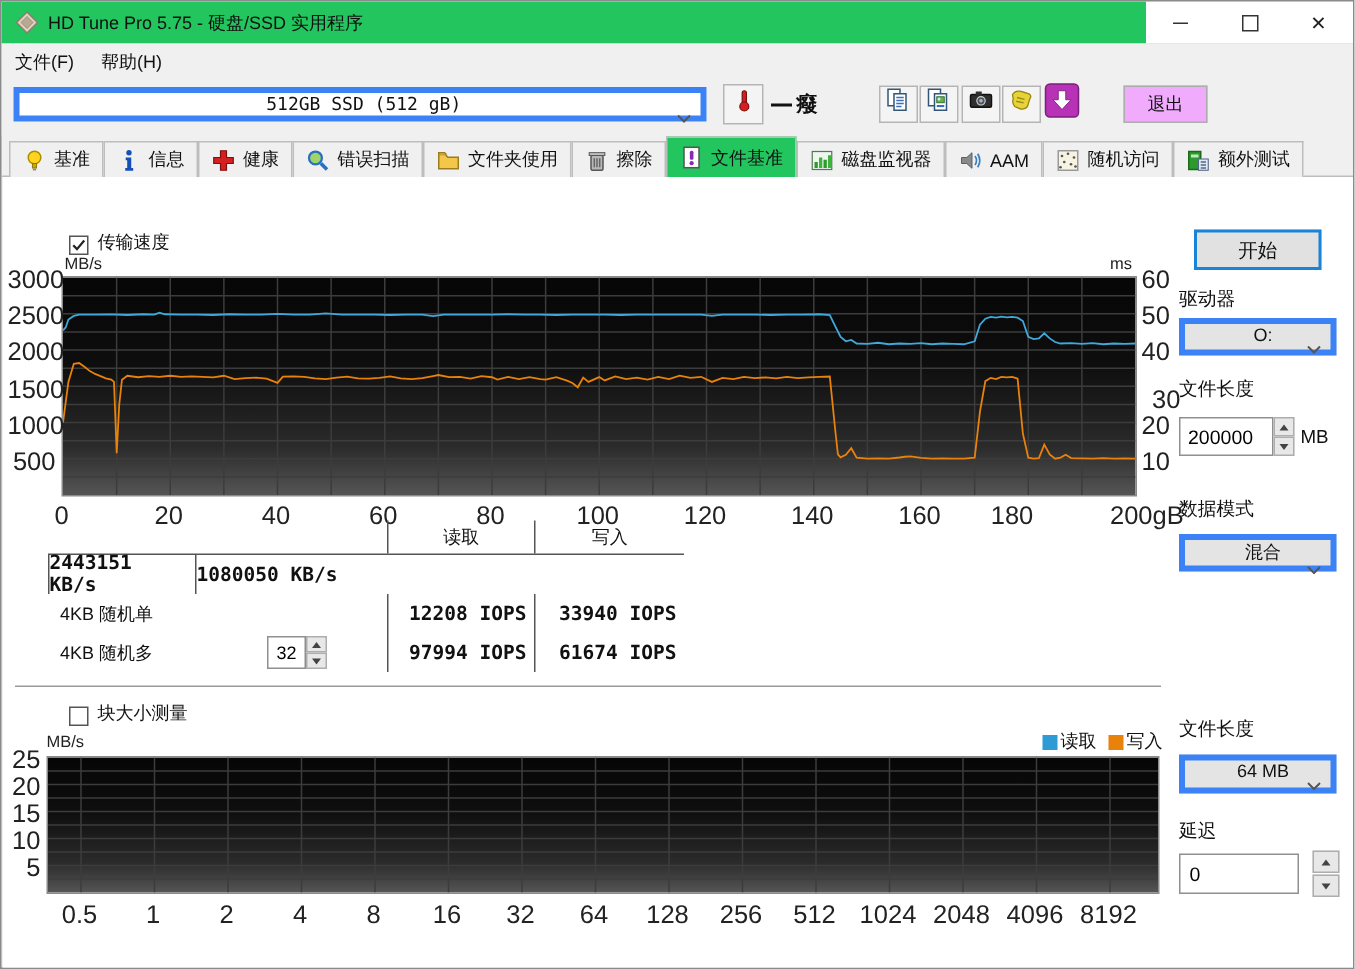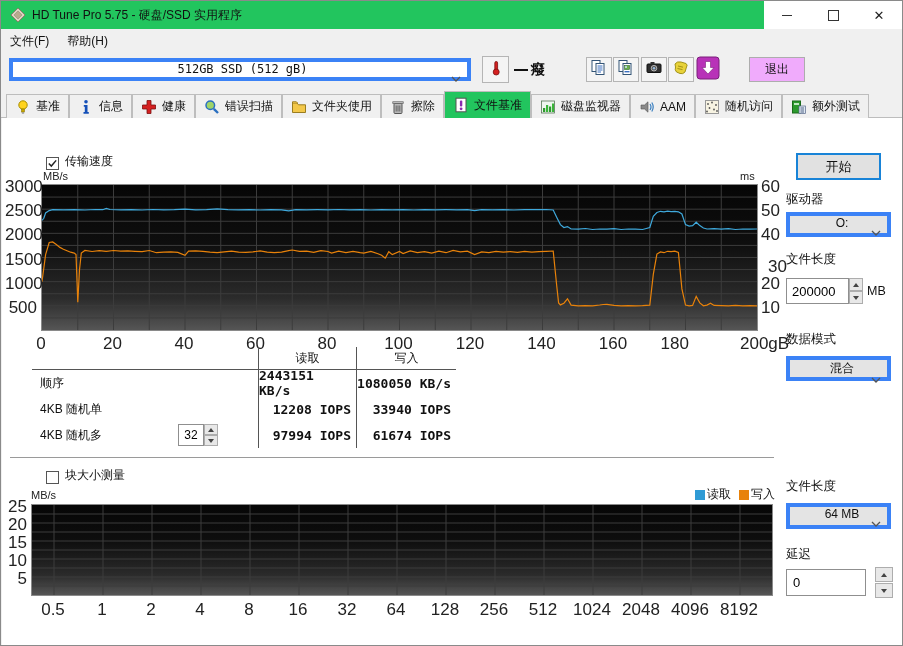--- a/index.html
+++ b/index.html
@@ -365,23 +365,20 @@
       </div>
 
     <div class="ftable" style="top:229px;">
       <div class="frow fhead">
         <div class="fcell c-label"></div>
         <div class="fcell c-read">读取</div>
         <div class="fcell c-write">写入</div>
       </div>
       <div id="table-rows">
           <div class="frow fdata">
-            <div class="fcell c-label">
-              <span>顺序</span>
-            </div>
             <div class="fcell c-read">
               <span class="val">2443151 KB/s</span>
             </div>
             <div class="fcell c-write">
               <span class="val">1080050 KB/s</span>
             </div>
           </div>
           <div class="frow fdata">
             <div class="fcell c-label">
               <span>4KB 随机单</span>

